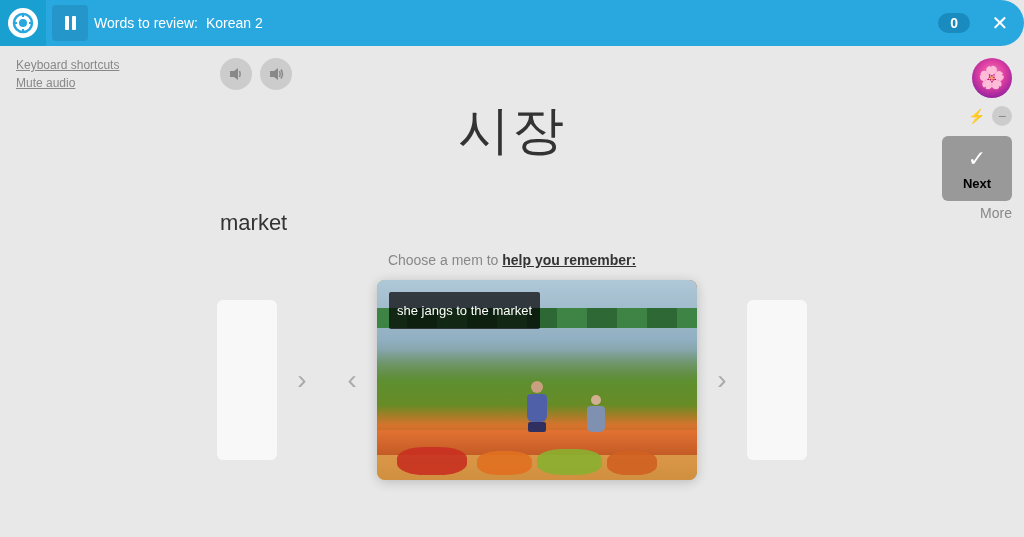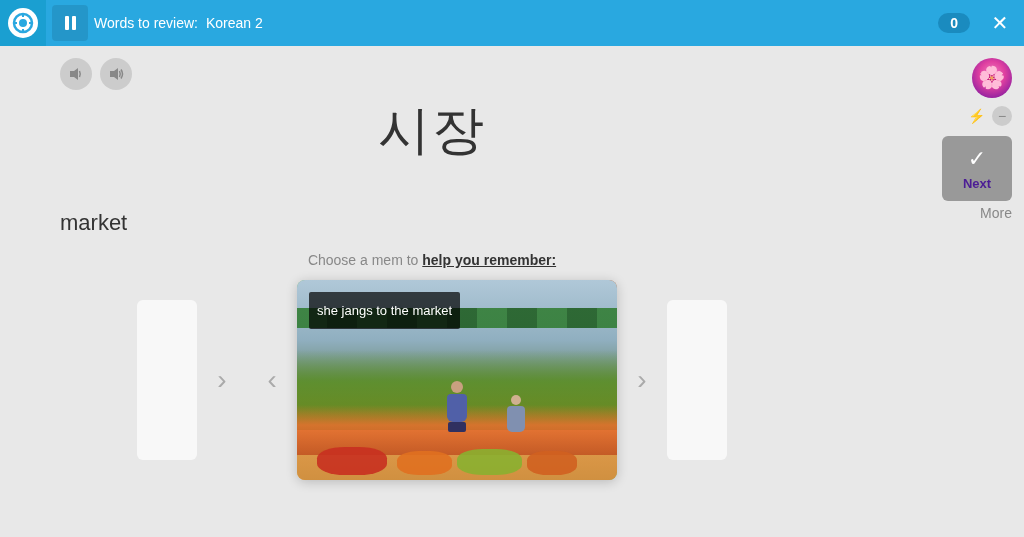--- a/index.html
+++ b/index.html
@@ -14,20 +14,21 @@
 
     
     .top-bar {
       width: 100%;
       height: 46px;
       background: #29a8e0;
       display: flex;
       align-items: center;
       position: relative;
       z-index: 10;
+      border-radius: 23px;
     }
     .top-bar-logo {
       width: 46px;
       height: 46px;
       background: #1a9fd1;
       display: flex;
       align-items: center;
       justify-content: center;
       flex-shrink: 0;
     }
@@ -313,21 +314,21 @@
       flex-direction: column;
       align-items: center;
       gap: 4px;
     }
     .next-check {
       font-size: 22px;
       color: white;
     }
     .next-label {
       font-size: 13px;
-      color: #4c1d95;
+      color: #000000;
       font-weight: 600;
     }
     .more-link {
       font-size: 14px;
       color: #888;
       cursor: pointer;
       text-decoration: none;
       margin-top: 4px;
     }
 
@@ -368,20 +369,24 @@
     </div>
   </div>
   <span class="words-to-review-label">Words to review:</span>
   <span class="course-name">Korean 2</span>
   <span class="count-badge">0</span>
   <div class="close-btn">✕</div>
 </div>
 
 <div class="main-content">
 
+  <div class="sidebar">
+    <a class="sidebar-link">Keyboard shortcuts</a>
+    <a class="sidebar-link">Mute audio</a>
+  </div>
 
   <div class="center-panel">
     <div class="audio-controls">
       <div class="audio-btn">
         <svg width="18" height="18" viewBox="0 0 18 18">
           <polygon points="3,6 7,6 11,3 11,15 7,12 3,12" fill="#888"></polygon>
           <path d="M12.5 6 Q14 9 12.5 12" stroke="#888" stroke-width="1.5" fill="none"></path>
         </svg>
       </div>
       <div class="audio-btn">

